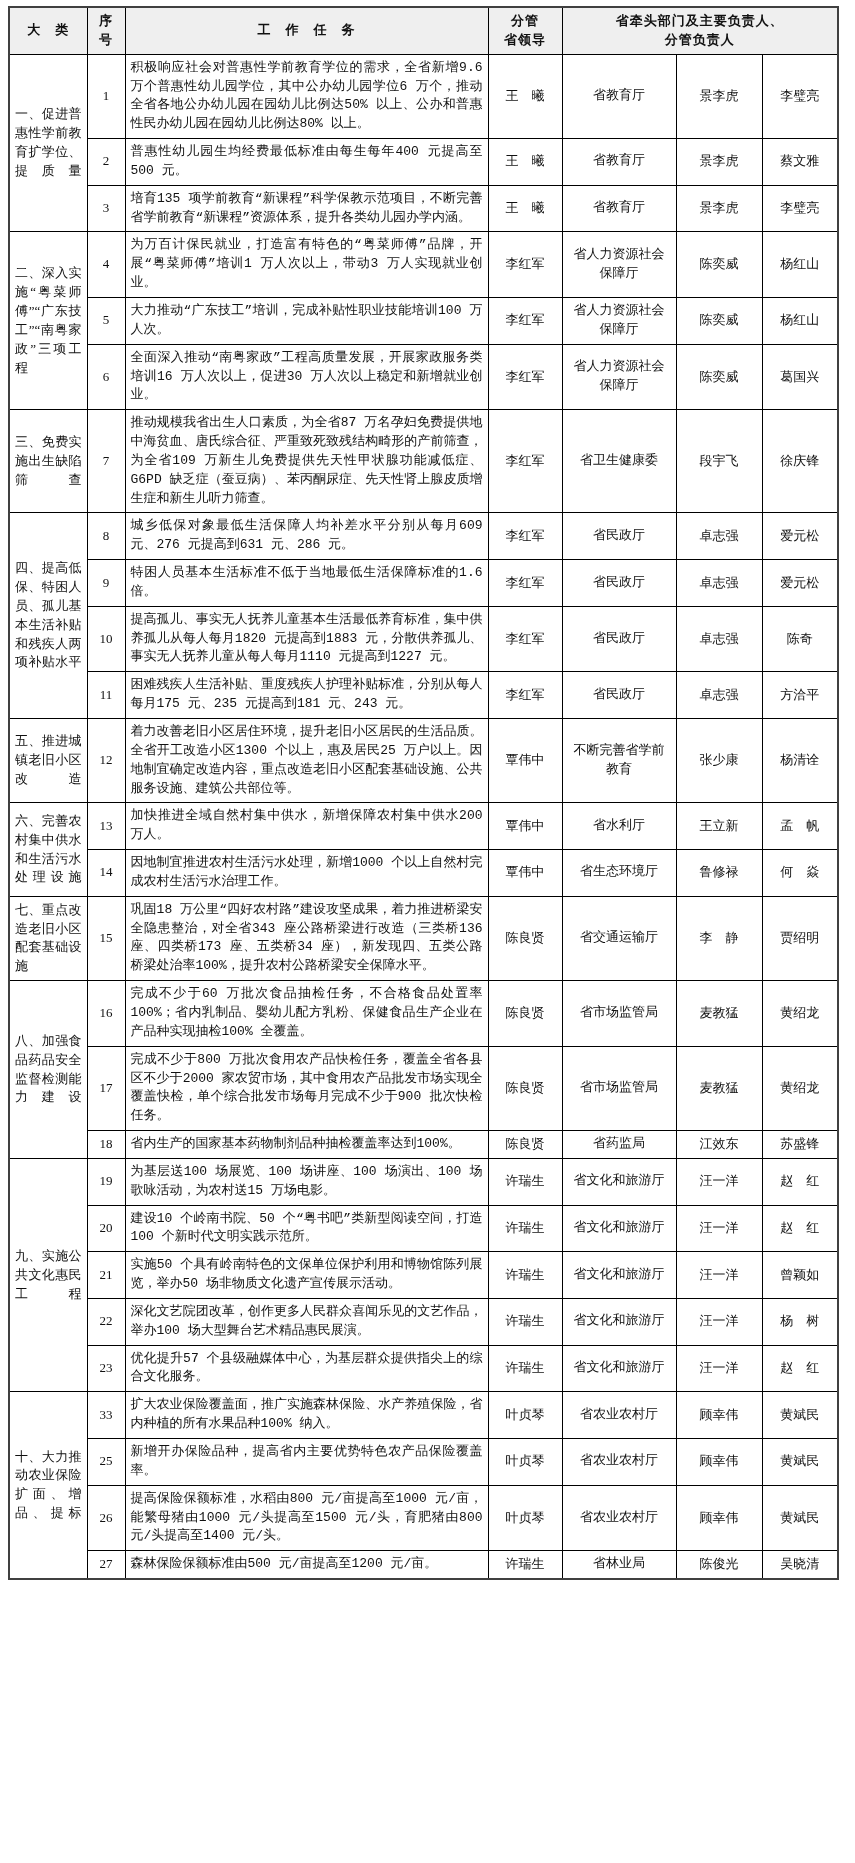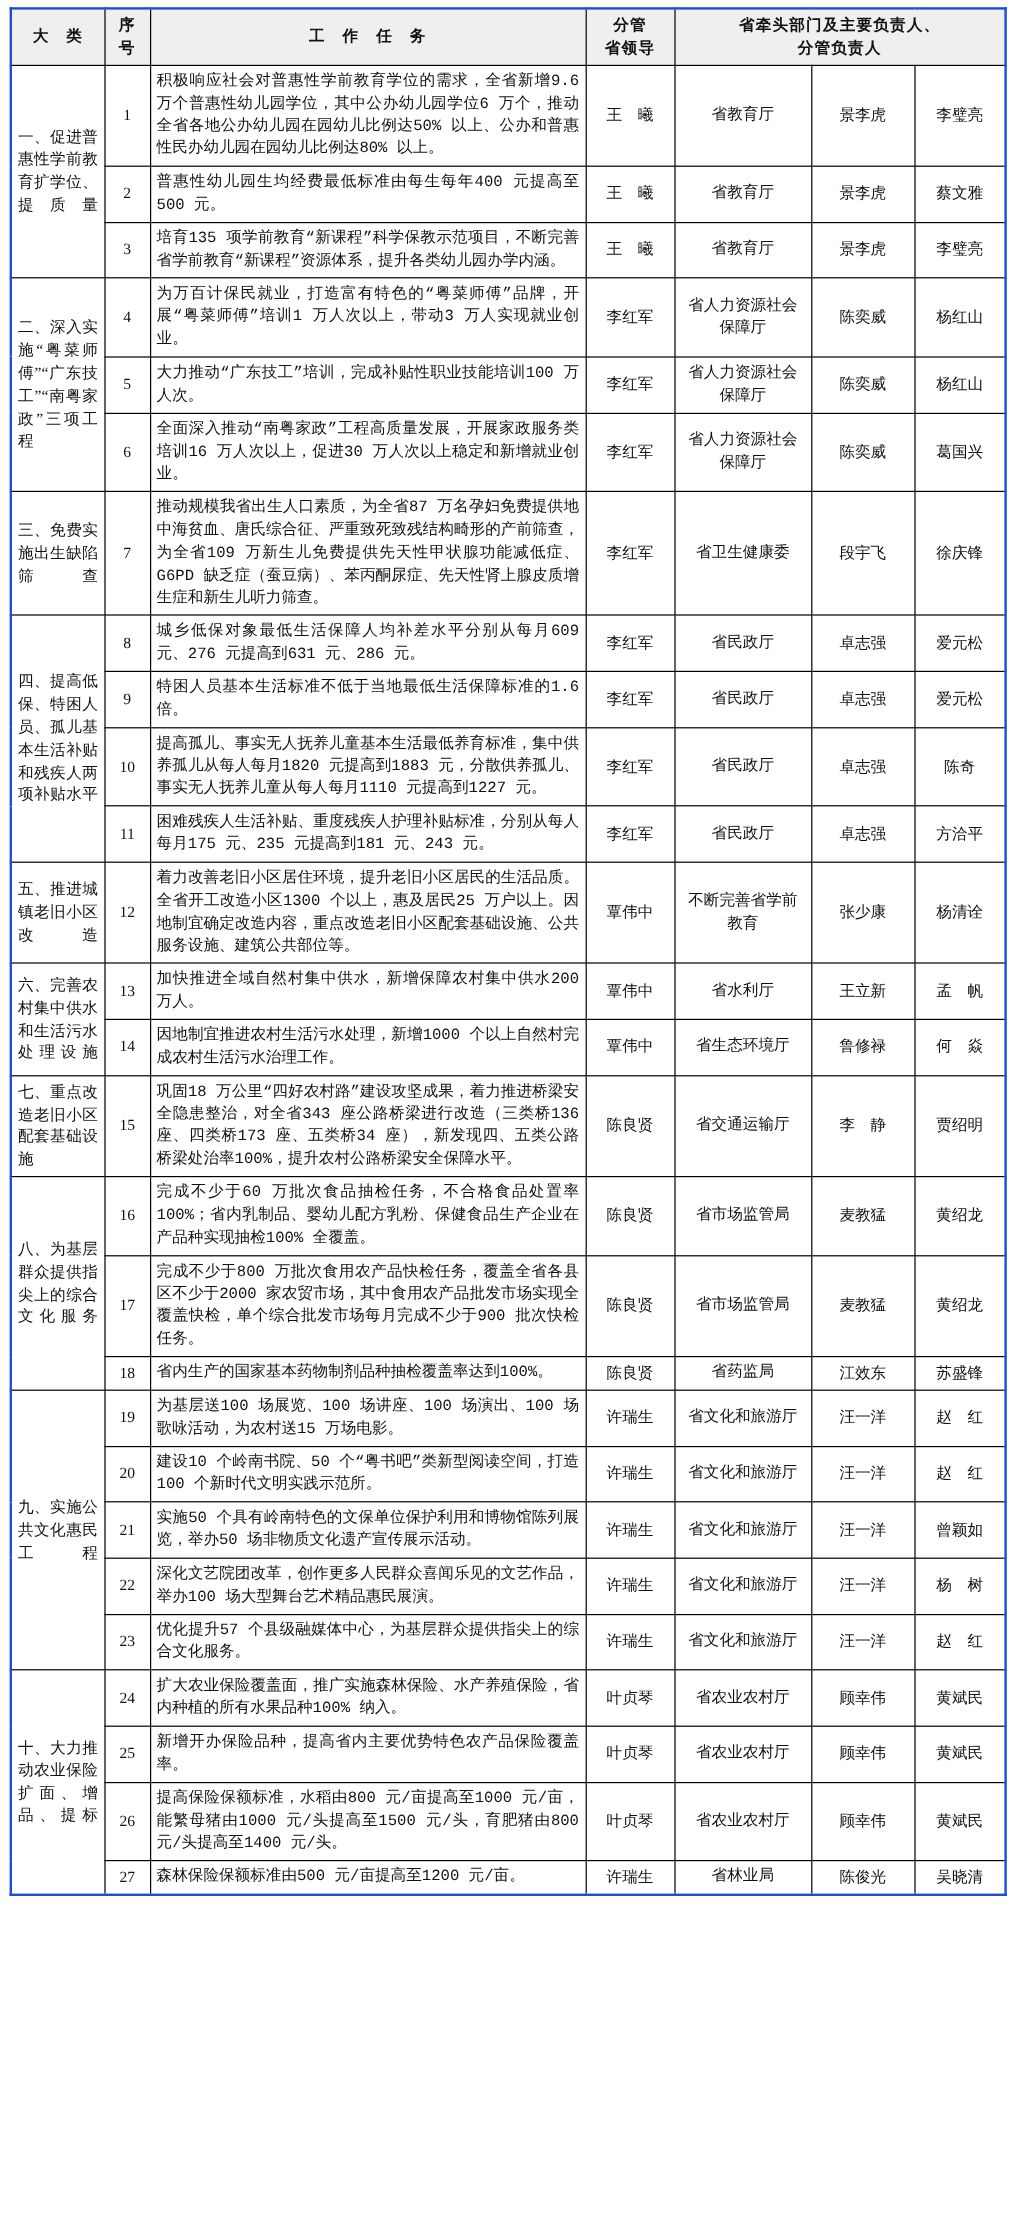--- a/index.html
+++ b/index.html
@@ -12,21 +12,21 @@
     width:855px;
     min-height:1863px;
     box-sizing:border-box;
     padding:6px 8px 8px 8px;
     background:#fff;
   }
   table.main{
     width:685px;
     border-collapse:collapse;
     table-layout:fixed;
-    border:2px solid #1d4ed8;
+    border:2px solid #404040;
   }
   table.main th, table.main td{
     border:1px solid #000;
     vertical-align:middle;
     padding:4px 5px;
     font-size:13px;
     line-height:1.45;
   }
   thead th{
     background:#efefef;
@@ -223,21 +223,21 @@
         <tr>
           <td class="cat" rowspan="1">七、重点改造老旧小区配套基础设施</td>
           <td class="no">15</td>
           <td class="task">巩固18 万公里“四好农村路”建设攻坚成果，着力推进桥梁安全隐患整治，对全省343 座公路桥梁进行改造（三类桥136 座、四类桥173 座、五类桥34 座），新发现四、五类公路桥梁处治率100%，提升农村公路桥梁安全保障水平。</td>
           <td class="leader">陈良贤</td>
           <td class="dept">省交通运输厅</td>
           <td class="p1">李　静</td>
           <td class="p2">贾绍明</td>
         </tr>
         <tr>
-          <td class="cat" rowspan="3">八、为基层群众提供指尖上的综合文化服务</td>
+          <td class="cat" rowspan="3">八、加强食品药品安全监督检测能力建设</td>
           <td class="no">16</td>
           <td class="task">完成不少于60 万批次食品抽检任务，不合格食品处置率100%；省内乳制品、婴幼儿配方乳粉、保健食品生产企业在产品种实现抽检100% 全覆盖。</td>
           <td class="leader">陈良贤</td>
           <td class="dept">省市场监管局</td>
           <td class="p1">麦教猛</td>
           <td class="p2">黄绍龙</td>
         </tr>
         <tr>
           <td class="no">17</td>
           <td class="task">完成不少于800 万批次食用农产品快检任务，覆盖全省各县区不少于2000 家农贸市场，其中食用农产品批发市场实现全覆盖快检，单个综合批发市场每月完成不少于900 批次快检任务。</td>
@@ -290,21 +290,21 @@
         <tr>
           <td class="no">23</td>
           <td class="task">优化提升57 个县级融媒体中心，为基层群众提供指尖上的综合文化服务。</td>
           <td class="leader">许瑞生</td>
           <td class="dept">省文化和旅游厅</td>
           <td class="p1">汪一洋</td>
           <td class="p2">赵　红</td>
         </tr>
         <tr>
           <td class="cat" rowspan="4">十、大力推动农业保险扩面、增品、提标</td>
-          <td class="no">24</td>
+          <td class="no">33</td>
           <td class="task">扩大农业保险覆盖面，推广实施森林保险、水产养殖保险，省内种植的所有水果品种100% 纳入。</td>
           <td class="leader">叶贞琴</td>
           <td class="dept">省农业农村厅</td>
           <td class="p1">顾幸伟</td>
           <td class="p2">黄斌民</td>
         </tr>
         <tr>
           <td class="no">25</td>
           <td class="task">新增开办保险品种，提高省内主要优势特色农产品保险覆盖率。</td>
           <td class="leader">叶贞琴</td>

